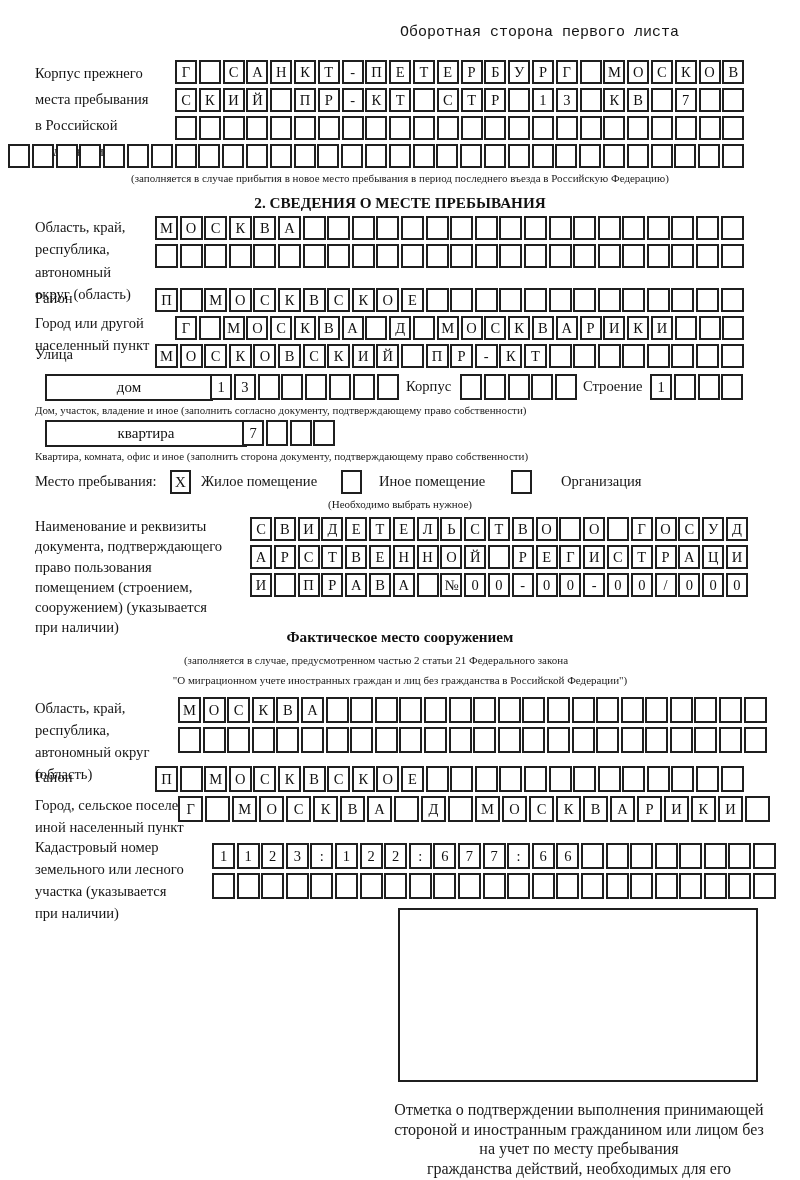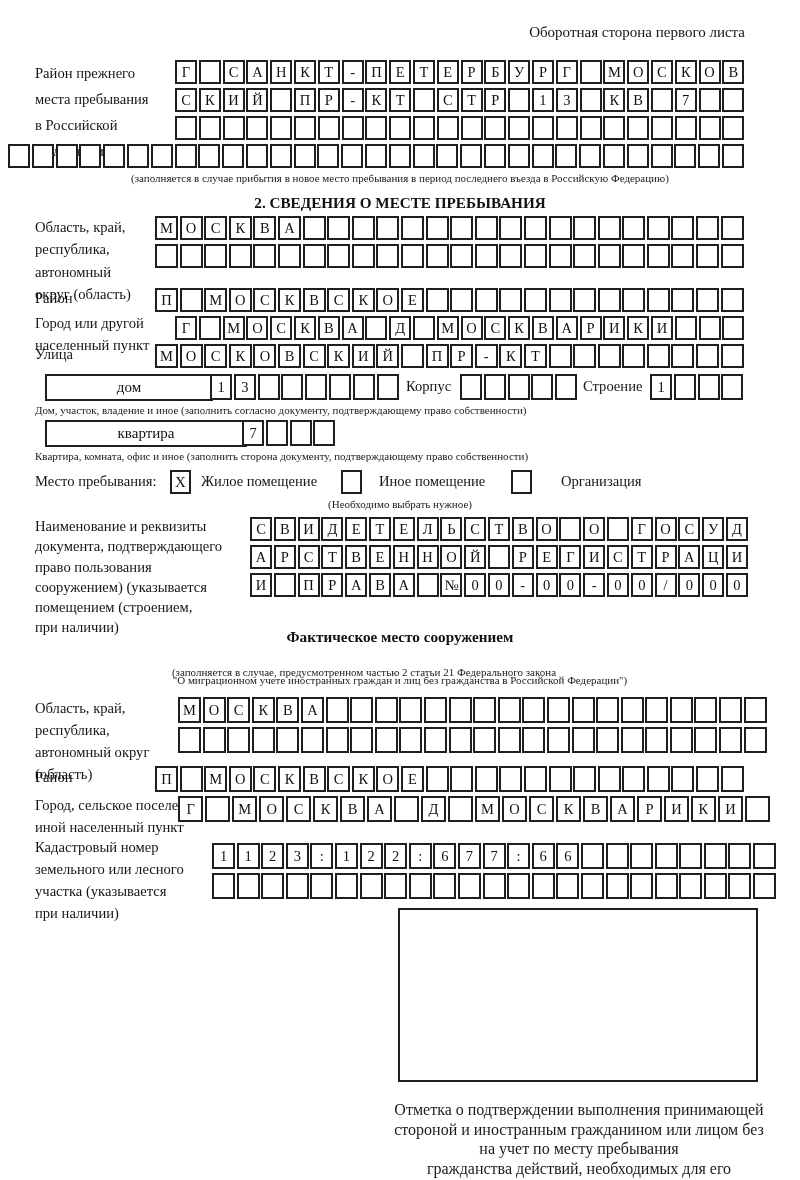--- a/index.html
+++ b/index.html
@@ -3,21 +3,21 @@
 <meta charset="utf-8">
 <style>
   html,body{margin:0;padding:0;}
   body{width:800px;height:1180px;background:#ffffff;color:#111;
        font-family:"Liberation Serif","DejaVu Serif",serif;position:relative;overflow:hidden;}
   .abs{position:absolute;}
   .lbl{font-size:14.6px;color:#151515;}
   .note{font-size:11px;color:#1a1a1a;}
   .title{font-size:15.2px;font-weight:bold;color:#111;}
   .center{text-align:center;}
-  .right{text-align:right;}
+  .right{text-align:left;font-family:Liberation Mono, monospace;}
   .cells{display:flex;}
   .cell{box-sizing:border-box;border:2px solid #1f1f1f;background:#fff;text-align:center;
         font-size:14.5px;color:#111;flex:none;}
   .c-s0 .cell{width:22px;height:24px;margin-right:1.8px;line-height:20px;}
   .c-s1 .cell{width:23px;height:24px;margin-right:1.6px;line-height:20px;}
   .c-h  .cell{width:22px;height:26px;margin-right:1.8px;line-height:22px;}
   .c-s2 .cell{width:23px;height:26px;margin-right:1.6px;line-height:22px;}
   .c-gb .cell{width:25.4px;height:26px;margin-right:1.6px;line-height:22px;}
   .wbox{box-sizing:border-box;border:2px solid #1f1f1f;background:#fff;text-align:center;
         font-size:15px;color:#111;line-height:23px;margin-left:12px;}
@@ -25,21 +25,21 @@
        text-align:center;font-size:15px;line-height:20px;}
   .stamp{box-sizing:border-box;border:2px solid #1f1f1f;background:#fff;}
   .tline{display:block;}
 </style>
 </head>
 <body>
 
 <div class="abs lbl right" style="left:400px;top:24px;width:345px;font-size:15px;">Оборотная сторона первого листа</div>
 
 <div class="abs lbl" style="left:35px;top:60px;line-height:26px;">
-    <div class="tline">Район прежнего</div>
+    <div class="tline">Корпус прежнего</div>
     <div class="tline">места пребывания</div>
     <div class="tline">в Российской</div>
     <div class="tline">Федерации</div>
   </div>
 <div class="abs cells c-s0" style="left:175px;top:60px;">
     <div class="cell">Г</div>
     <div class="cell"></div>
     <div class="cell">С</div>
     <div class="cell">А</div>
     <div class="cell">Н</div>
@@ -341,22 +341,22 @@
 <div class="abs chk" style="left:341px;top:470px;"></div>
 <div class="abs lbl" style="left:379px;top:473px;">Иное помещение</div>
 <div class="abs chk" style="left:511px;top:470px;"></div>
 <div class="abs lbl" style="left:561px;top:473px;">Организация</div>
 <div class="abs note center" style="left:230px;top:498px;width:340px;">(Необходимо выбрать нужное)</div>
 
 <div class="abs lbl" style="left:35px;top:516px;line-height:20.3px;">
     <div class="tline">Наименование и реквизиты</div>
     <div class="tline">документа, подтверждающего</div>
     <div class="tline">право пользования</div>
+    <div class="tline">помещением (строением,</div>
     <div class="tline">сооружением) (указывается</div>
-    <div class="tline">помещением (строением,</div>
     <div class="tline">при наличии)</div>
   </div>
 <div class="abs cells c-s0" style="left:250px;top:517px;">
     <div class="cell">С</div>
     <div class="cell">В</div>
     <div class="cell">И</div>
     <div class="cell">Д</div>
     <div class="cell">Е</div>
     <div class="cell">Т</div>
     <div class="cell">Е</div>
@@ -416,21 +416,21 @@
     <div class="cell">-</div>
     <div class="cell">0</div>
     <div class="cell">0</div>
     <div class="cell">/</div>
     <div class="cell">0</div>
     <div class="cell">0</div>
     <div class="cell">0</div>
   </div>
 
 <div class="abs title center" style="left:0px;top:628px;width:800px;">Фактическое место сооружением</div>
-<div class="abs note center" style="left:6px;top:654px;width:716px;margin-top:12px;">(заполняется в случае, предусмотренном частью 2 статьи 21 Федерального закона</div>
+<div class="abs note center" style="left:18px;top:654px;width:716px;">(заполняется в случае, предусмотренном частью 2 статьи 21 Федерального закона</div>
 <div class="abs note center" style="left:0px;top:674px;width:800px;">"О миграционном учете иностранных граждан и лиц без гражданства в Российской Федерации")</div>
 
 <div class="abs lbl" style="left:35px;top:697px;line-height:22px;">
     <div class="tline">Область, край,</div>
     <div class="tline">республика,</div>
     <div class="tline">автономный округ</div>
     <div class="tline">(область)</div>
   </div>
 <div class="abs cells c-s2" style="left:178px;top:697px;">
     <div class="cell">М</div>

